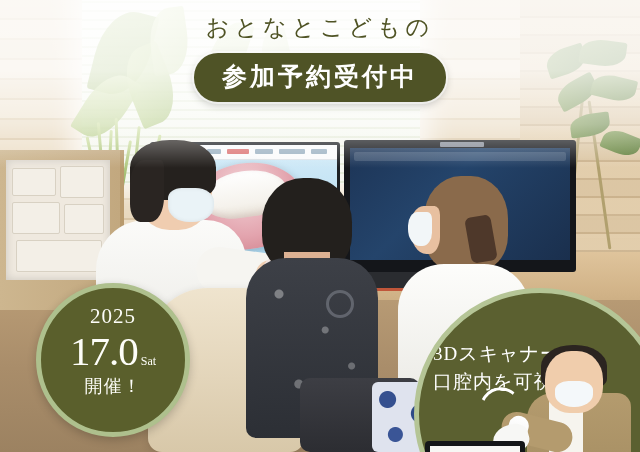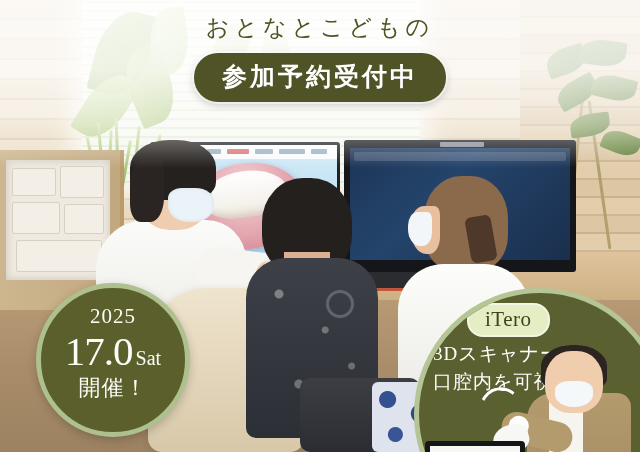--- a/index.html
+++ b/index.html
@@ -494,27 +494,27 @@
   }
   .date-main {
     font-family: "Liberation Serif", serif;
     font-size: 41px;
     line-height: 1.05;
     padding-top: 3px;
     letter-spacing: -1px;
   }
   .date-dow {
     font-family: "Liberation Serif", serif;
-    font-size: 20px;
+    font-size: 12px;
     letter-spacing: 0;
     margin-left: 3px;
   }
   .date-note {
     font-family: "Liberation Serif", serif;
-    font-size: 22px;
+    font-size: 18px;
     letter-spacing: 1px;
     padding-top: 4px;
     line-height: 1;
   }
 
   
   .itero-circle {
     position: absolute;
     left: 414px; top: 288px;
     width: 252px; height: 252px;
@@ -754,21 +754,20 @@
 
   <div class="date-circle">
     <div class="date-year">2025</div>
     <div class="date-main">
       <span>17.0</span><span class="date-dow">Sat</span>
     </div>
     <div class="date-note">開催！</div>
   </div>
 
   <div class="itero-circle">
-    <div class="itero-pill">iTero</div>
     <div class="itero-l1">3Dスキャナーで</div>
     <div class="itero-l2">口腔内を可視化</div>
 
     <div class="itero-photo">
       <div class="ip-person-body"></div>
       <div class="ip-shirt"></div>
       <div class="ip-hair"></div>
       <div class="ip-head"></div>
       <div class="ip-mask"></div>
       <div class="ip-cable"></div>

